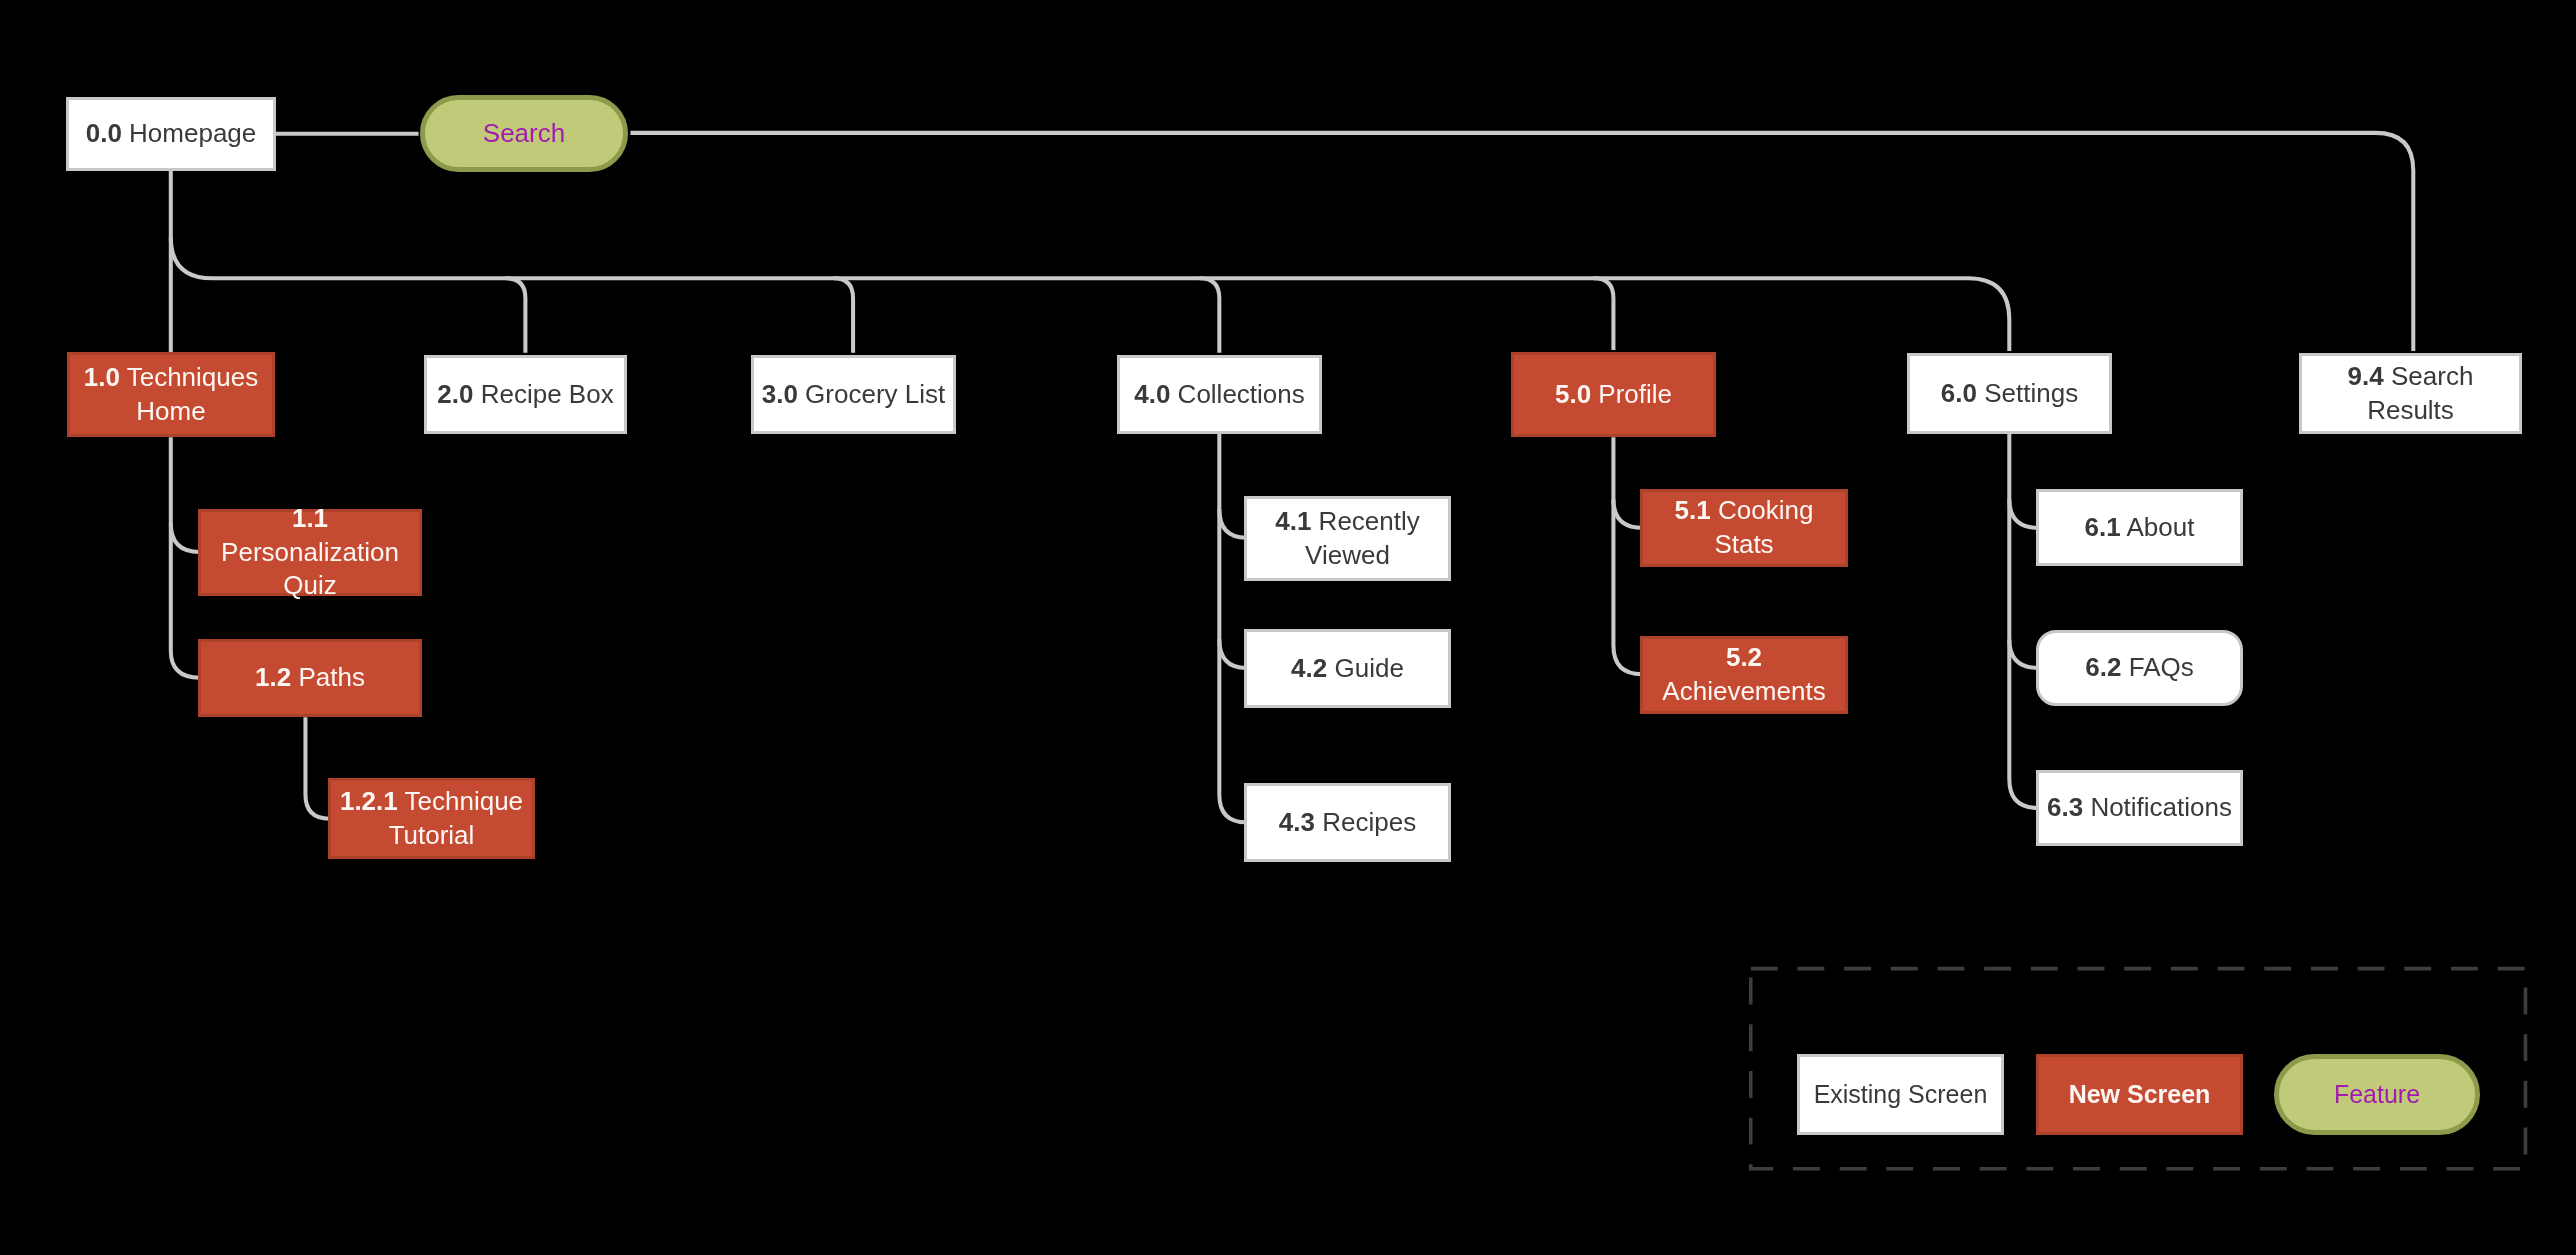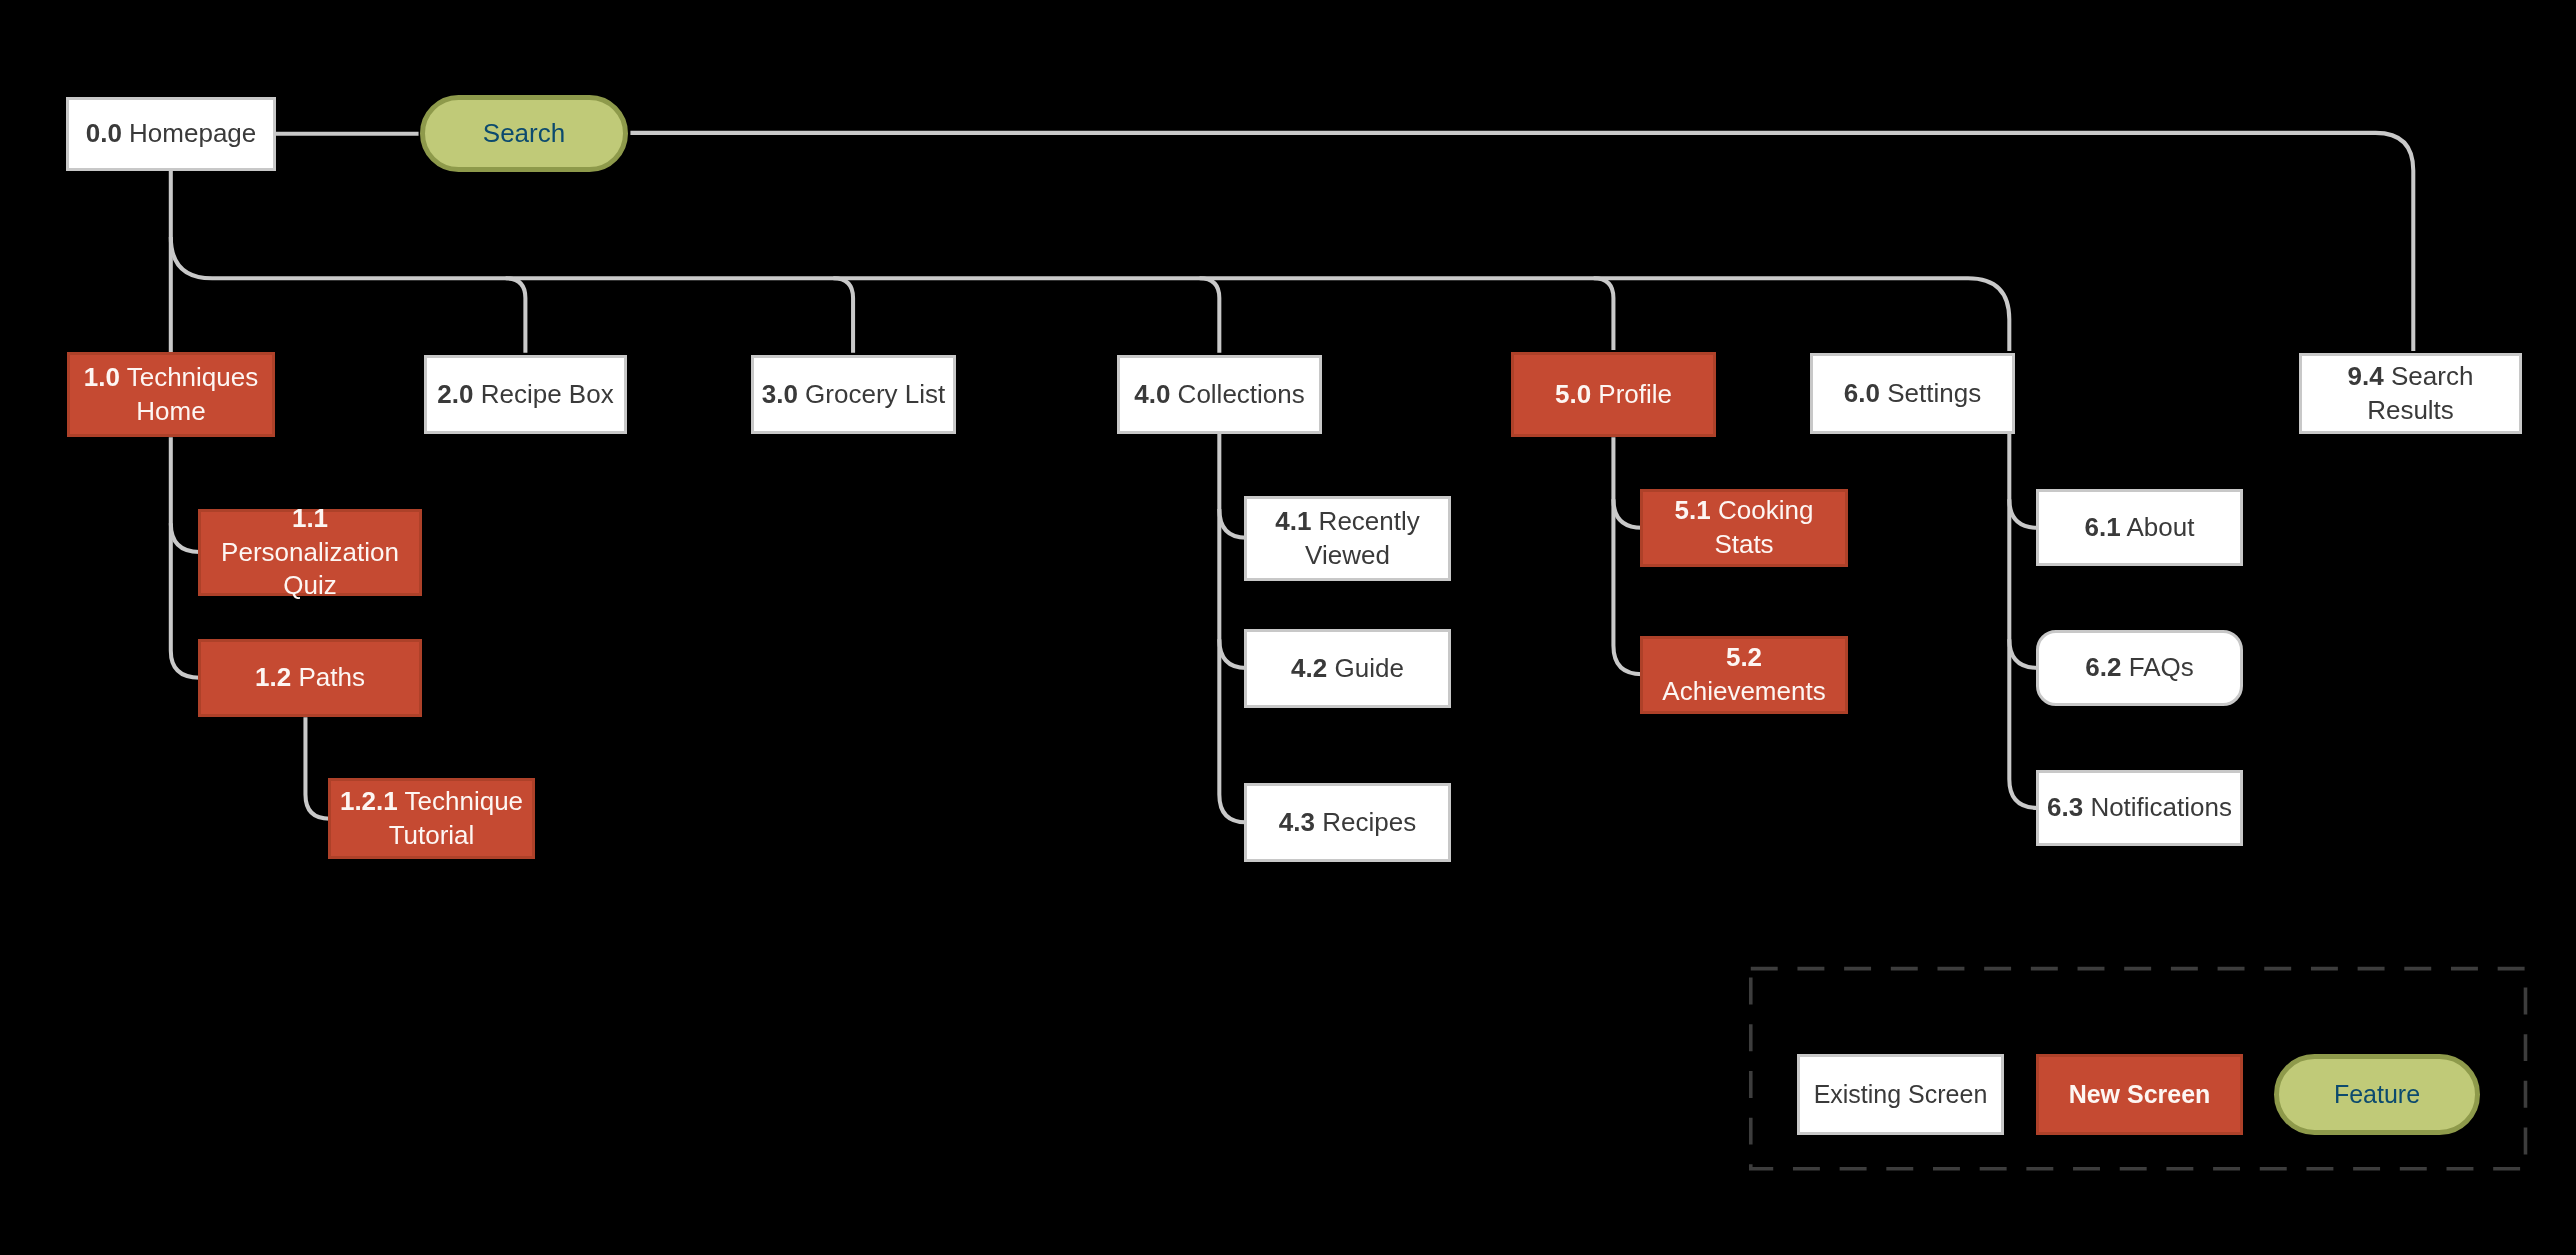--- a/index.html
+++ b/index.html
@@ -43,33 +43,33 @@
   }
   .new{
     background:var(--new-fill);
     border:3.6px solid var(--new-border);
     color:var(--text-light);
   }
   .feature{
     background:var(--feature-fill);
     border:5.4px solid var(--feature-border);
     border-radius:41px;
-    color:#0c4a6e;
+    color:#a21caf;
   }
 
   
   #nd-homepage{left:66px;top:97px;width:210px;height:74px;}
   #nd-search{left:420px;top:95px;width:208px;height:77px;}
 
   #nd-n1{left:67px;top:352px;width:208px;height:85px;}
   #nd-n2{left:424px;top:355px;width:203px;height:79px;}
   #nd-n3{left:751px;top:355px;width:205px;height:79px;}
   #nd-n4{left:1117px;top:355px;width:205px;height:79px;}
   #nd-n5{left:1511px;top:352px;width:205px;height:85px;}
-  #nd-n6{left:1810px;top:353px;width:205px;height:81px;}
+  #nd-n6{left:1907px;top:353px;width:205px;height:81px;}
   #nd-n7{left:2299px;top:353px;width:223px;height:81px;}
 
   #nd-n11{left:198px;top:509px;width:224px;height:87px;}
   #nd-n12{left:198px;top:639px;width:224px;height:78px;}
   #nd-n121{left:328px;top:778px;width:207px;height:81px;}
 
   #nd-n41{left:1244px;top:496px;width:207px;height:85px;}
   #nd-n42{left:1244px;top:629px;width:207px;height:79px;text-align:right;}
   #nd-n43{left:1244px;top:783px;width:207px;height:79px;}
 

